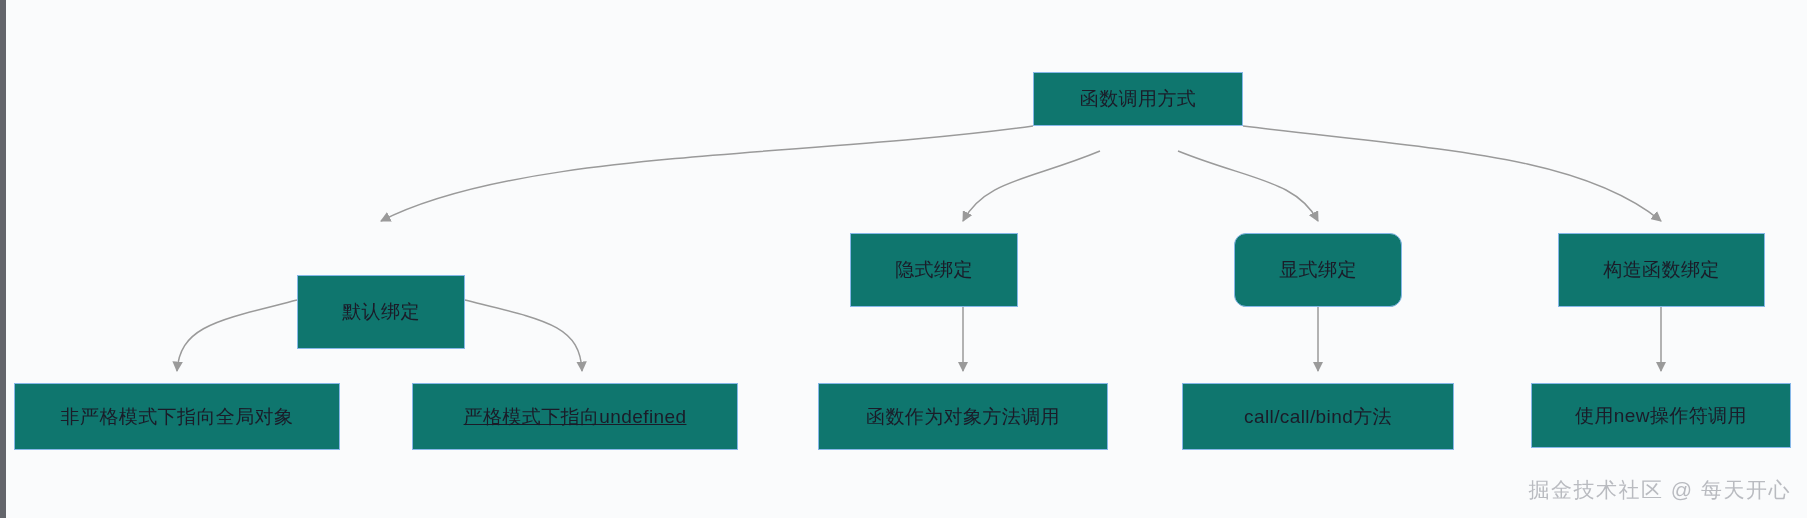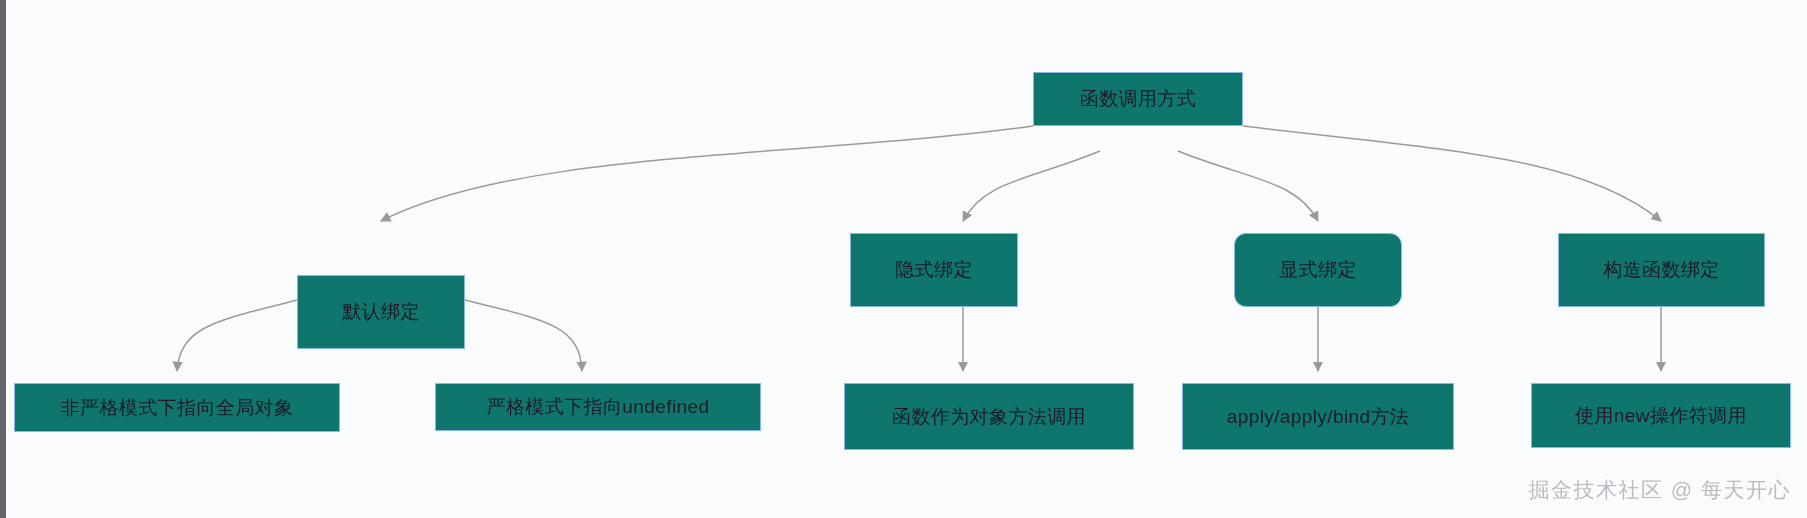--- a/index.html
+++ b/index.html
@@ -107,34 +107,34 @@
   </div>
 
   <div class="node" style="left:1234px; top:233px; width:168px; height:74px;border-radius:12px;">
     <span class="node-label">显式绑定</span>
   </div>
 
   <div class="node" style="left:1558px; top:233px; width:207px; height:74px;text-align:right;">
     <span class="node-label">构造函数绑定</span>
   </div>
 
-  <div class="node" style="left:14px; top:383px; width:326px; height:49px;">
+  <div class="node" style="left:14px; top:383px; width:326px; height:67px;">
     <span class="node-label">非严格模式下指向全局对象</span>
   </div>
 
-  <div class="node" style="left:435px; top:383px; width:326px; height:48px;">
+  <div class="node" style="left:412px; top:383px; width:326px; height:67px;text-decoration:underline;">
     <span class="node-label">严格模式下指向undefined</span>
   </div>
 
-  <div class="node" style="left:844px; top:383px; width:290px; height:67px;">
+  <div class="node" style="left:818px; top:383px; width:290px; height:67px;">
     <span class="node-label">函数作为对象方法调用</span>
   </div>
 
   <div class="node" style="left:1182px; top:383px; width:272px; height:67px;">
-    <span class="node-label">apply/apply/bind方法</span>
+    <span class="node-label">call/call/bind方法</span>
   </div>
 
   <div class="node" style="left:1531px; top:383px; width:260px; height:65px;">
     <span class="node-label">使用new操作符调用</span>
   </div>
 
   <div id="watermark">掘金技术社区 @ 每天开心</div>
 
 </div>
 

